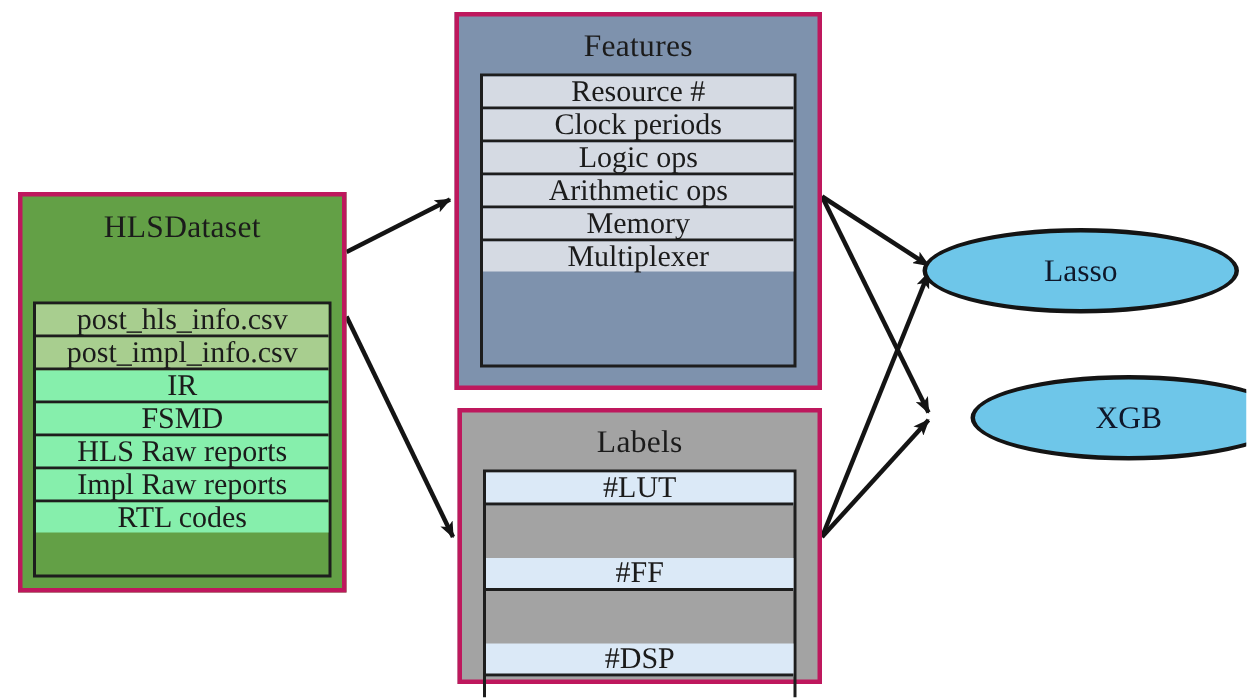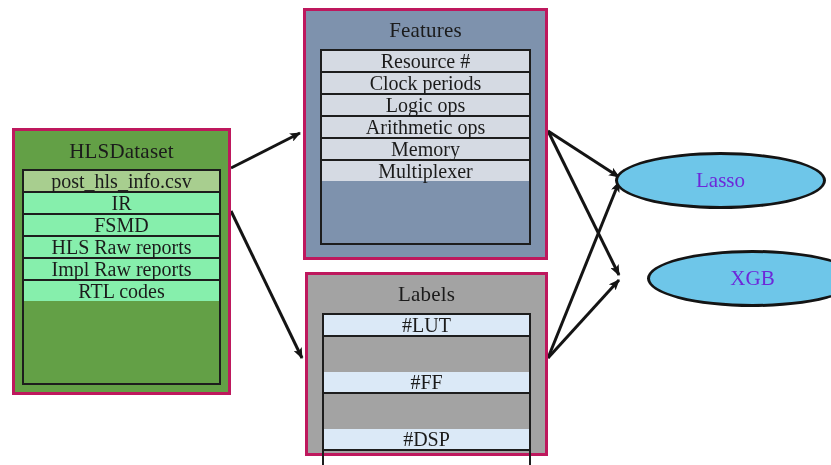--- a/index.html
+++ b/index.html
@@ -59,20 +59,21 @@
   .row:last-child { border-bottom: none; }
 
   
   #dataset {
     left: 12px;
     top: 128px;
     width: 219px;
     height: 267px;
     background: #63a046;
     padding: 6px 7px 7px 7px;
+    gap: 32px;
   }
   #dataset .group-title { padding: 4px 0 7px 0; font-size: 21px; }
   #dataset .rows { flex: 1; }
   #dataset .row { background: #86efac; }
   #dataset .row.hl { background: #a8ce8f; }
 
   
   #features {
     left: 303px;
     top: 8px;
@@ -101,21 +102,21 @@
   
   .model-ellipse {
     position: absolute;
     background: #6ec6e9;
     border: 3px solid #141414;
     border-radius: 50%;
     box-sizing: border-box;
     display: flex;
     align-items: center;
     justify-content: center;
-    color: #6d28d9;
+    color: #0f172a;
     font-size: 21px;
   }
   #model-lasso { left: 615px; top: 152px; width: 211px; height: 57px; }
   #model-xgb   { left: 647px; top: 250px; width: 211px; height: 57px; }
 </style>
 </head>
 <body>
 
 <div id="canvas">
 
@@ -136,20 +137,21 @@
 
     <line x1="548" y1="358" x2="619" y2="182" stroke="#141414" stroke-width="3" marker-end="url(#ah)"></line>
 
     <line x1="548" y1="358" x2="619" y2="280" stroke="#141414" stroke-width="3" marker-end="url(#ah)"></line>
   </svg>
 
   <div class="group-box" id="dataset">
     <div class="group-title">HLSDataset</div>
     <div class="rows">
       <div class="row hl">post_hls_info.csv</div>
+      <div class="row hl">post_impl_info.csv</div>
       <div class="row">IR</div>
       <div class="row">FSMD</div>
       <div class="row">HLS Raw reports</div>
       <div class="row">Impl Raw reports</div>
       <div class="row">RTL codes</div>
     </div>
   </div>
 
   <div class="group-box" id="features">
     <div class="group-title">Features</div>

